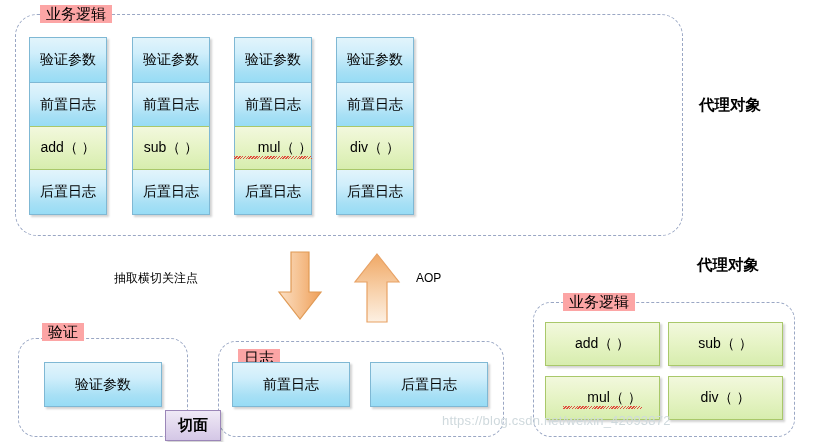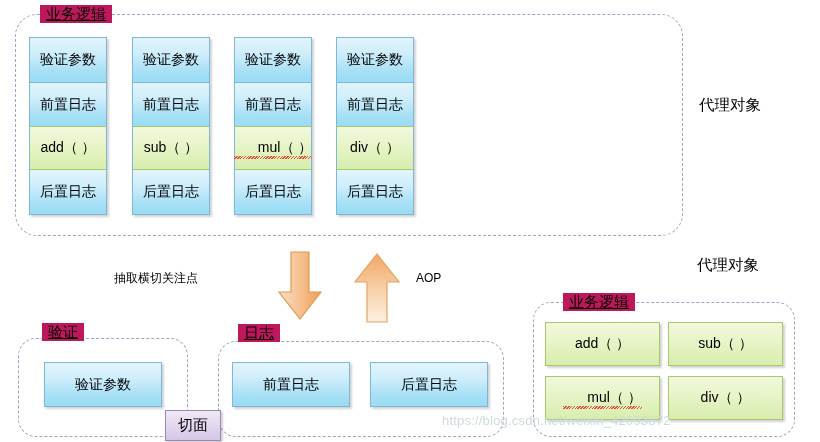--- a/index.html
+++ b/index.html
@@ -22,38 +22,37 @@
     border: 1px dashed #9aa7c4;
     border-radius: 22px;
     box-sizing: border-box;
     background: transparent;
   }
   .dash-box.tight { border-radius: 18px; }
 
   
   .box-label {
     position: absolute;
-    background: #be185d;
+    background: #fca5a5;
     padding: 0 6px;
     font-size: 15px;
     line-height: 18px;
     white-space: nowrap;
     color: #000;
-    text-decoration: underline;
   }
 
   
   .free-text {
     position: absolute;
     white-space: nowrap;
     font-size: 12px;
     line-height: 18px;
     color: #000;
   }
-  .free-text.big { font-size: 15.5px; font-weight: 400; }
+  .free-text.big { font-size: 15.5px; font-weight: 700; }
 
   
   .stack {
     position: absolute;
     width: 78px;
     box-sizing: border-box;
     border: 1px solid #7fb8d4;
     box-shadow: 2px 2px 2px rgba(0,0,0,0.18);
   }
   .cell {
@@ -199,26 +198,26 @@
 </div>
 
 <div class="free-text" style="left:416px; top:269px;">AOP</div>
 
 <div class="dash-box tight" style="left:18px; top:338px; width:170px; height:99px;"></div>
 <div class="box-label" style="left:42px; top:323px;">验证</div>
 
 <div class="flat-box blue" style="left:44px; top:362px; width:118px; height:45px;">验证参数</div>
 
 <div class="dash-box tight" style="left:218px; top:341px; width:286px; height:96px;"></div>
-<div class="box-label" style="left:238px; top:324px;">日志</div>
+<div class="box-label" style="left:238px; top:349px;">日志</div>
 
 <div class="flat-box blue" style="left:232px; top:362px; width:118px; height:45px;">前置日志</div>
 <div class="flat-box blue" style="left:370px; top:362px; width:118px; height:45px;">后置日志</div>
 
-<div class="flat-box purple" style="left:165px; top:410px; width:56px; height:31px;">切面</div>
+<div class="flat-box purple" style="left:165px; top:410px; width:56px; height:31px;font-weight:bold;">切面</div>
 
 <div class="free-text big" style="left:697px; top:256px;">代理对象</div>
 
 <div class="dash-box tight" style="left:533px; top:302px; width:262px; height:135px;"></div>
 <div class="box-label" style="left:563px; top:293px;">业务逻辑</div>
 
 <div class="flat-box green" style="left:545px; top:322px; width:115px; height:44px;">add（ ）</div>
 <div class="flat-box green" style="left:668px; top:322px; width:115px; height:44px;">sub（ ）</div>
 <div class="flat-box green" style="left:545px; top:376px; width:115px; height:44px;">
   <span class="squiggle">mul（ ）</span>

